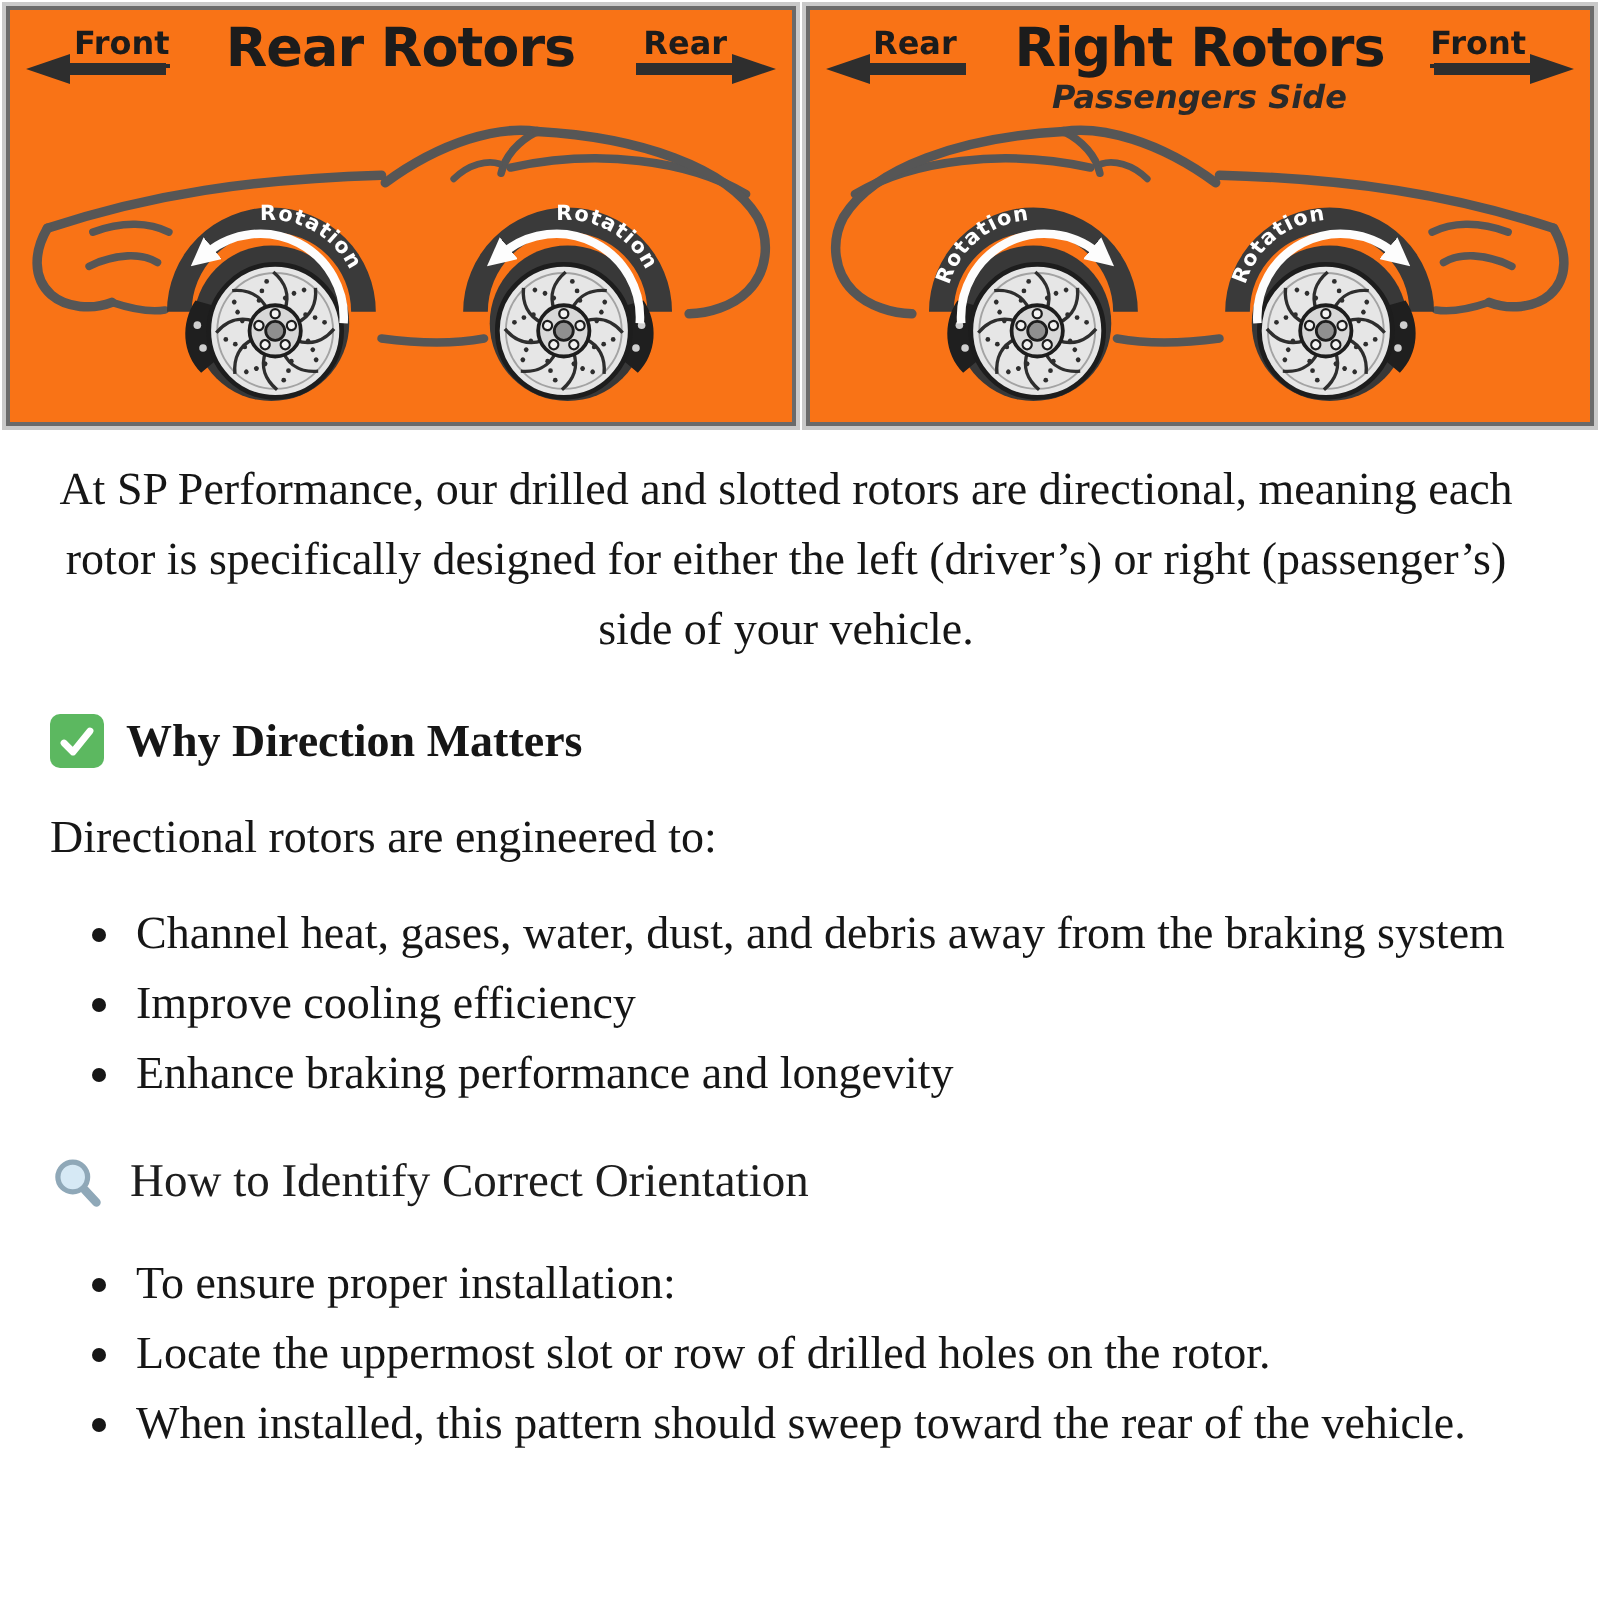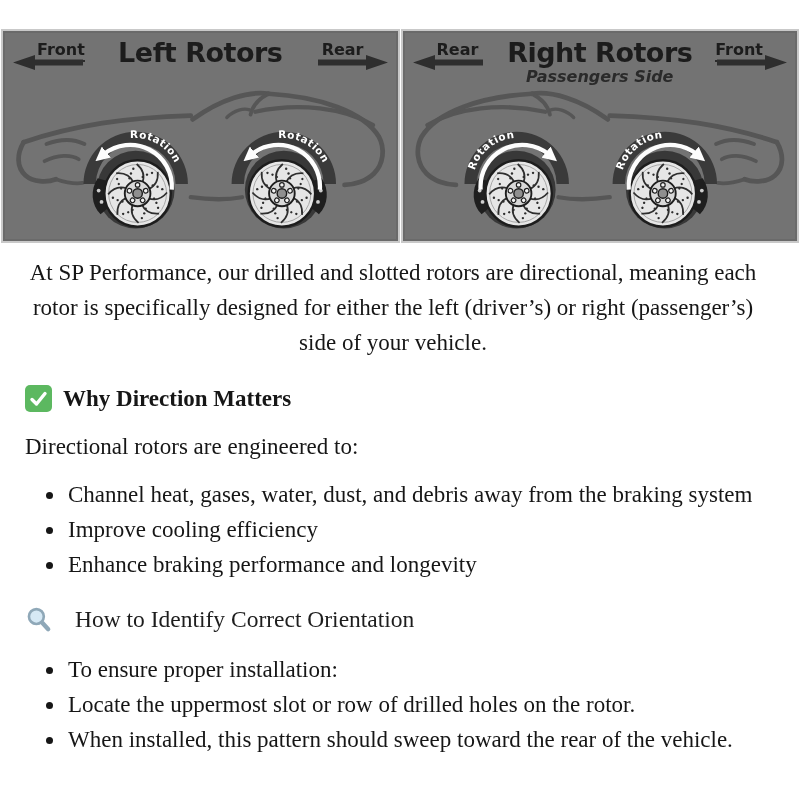--- a/index.html
+++ b/index.html
@@ -1,20 +1,20 @@
 <!DOCTYPE html>
 <html><head>
 <meta charset="utf-8">
 <style>
   html,body{margin:0;padding:0;background:#fff;}
   body{width:800px;height:800px;font-family:"Liberation Serif",serif;color:#161616;overflow:hidden;}
 
   
   .figure{display:flex;gap:5px;padding:3px 3px 2px 3px;}
-  .panel{flex:1;background:#737373;border:2.5px solid #6a6a6a;box-shadow:0 0 0 2px #c9c9c9;position:relative;margin-top:28px;}
+  .panel{flex:1;background:#f97316;border:2.5px solid #6a6a6a;box-shadow:0 0 0 2px #c9c9c9;position:relative;}
   .panel-header{position:relative;height:56px;font-family:"DejaVu Sans",sans-serif;}
   .panel-title{text-align:center;font-weight:bold;font-size:27px;line-height:30px;letter-spacing:-.5px;color:#1c1c1c;padding-top:5px;}
   .panel-subtitle{text-align:center;font-weight:bold;font-style:italic;font-size:16px;line-height:18px;color:#2a2a2a;}
   .dir{position:absolute;top:7px;width:76px;height:34px;}
   .dir-left{left:8px;}
   .dir-right{right:8px;}
   .dir .lbl{display:inline-block;font-weight:bold;font-size:16px;color:#1c1c1c;border-bottom:2.5px solid #2b2b2b;padding-bottom:1px;}
   .dir-left .lbl{margin-left:24px;}
   .dir-right{text-align:right;}
   .dir-right .lbl{margin-right:24px;}
@@ -22,21 +22,21 @@
   .dir-left svg{left:0;}
   .dir-right svg{right:0;}
   .car{display:block;width:100%;height:150px;}
   .rot-arrow{stroke:#fdfdfd;stroke-width:4.5;fill:none;}
   .rot-text{font-family:"DejaVu Sans",sans-serif;font-weight:bold;font-size:11px;fill:#ffffff;letter-spacing:.6px;}
 
   
   .article{padding:12px 30px 0 25px;font-size:23px;line-height:35px;}
   .intro{margin:0;max-width:736px;text-align:center;}
   .sec-h{display:flex;align-items:center;gap:11px;font-size:23px;margin:21px 0 13px;font-weight:bold;text-align:center;}
-  .sec-h2{display:flex;align-items:center;gap:22px;font-size:23.5px;margin:20px 0 15px;font-weight:normal;color:#1d1d1d;}
+  .sec-h2{display:flex;align-items:center;gap:12px;font-size:23.5px;margin:20px 0 15px;font-weight:normal;color:#1d1d1d;}
   .lead{margin:0;}
   ul{margin:13px 0 13px;padding-left:41px;list-style:disc;max-width:700px;}
   li{padding-left:2px;}
 
   
   .emoji-check{display:inline-flex;align-items:center;justify-content:center;width:27px;height:27px;border-radius:5px;background:#5cb860;flex:0 0 auto;}
   
   .emoji-mag{display:inline-flex;flex:0 0 auto;}
 </style>
 </head>
@@ -109,21 +109,21 @@
 <div class="figure">
 
   <div class="panel">
     <div class="panel-header">
       <div class="dir dir-left">
         <span class="lbl">Front</span>
         <svg width="70" height="15">
             <polygon points="0,7.5 22,0 22,4.5 70,4.5 70,10.5 22,10.5 22,15" fill="#2e2e2e"></polygon>
           </svg>
       </div>
-      <div class="panel-title">Left Rotors</div>
+      <div class="panel-title">Rear Rotors</div>
       <div class="dir dir-right">
         <span class="lbl">Rear</span>
         <svg width="70" height="15">
             <polygon points="70,7.5 48,0 48,4.5 0,4.5 0,10.5 48,10.5 48,15" fill="#2e2e2e"></polygon>
           </svg>
       </div>
     </div>
     <svg class="car" viewBox="0 0 392 158">
       <defs>
         <path id="tp-l-f" d="M 112 54 A 47 47 0 0 1 174 96" fill="none"></path>

